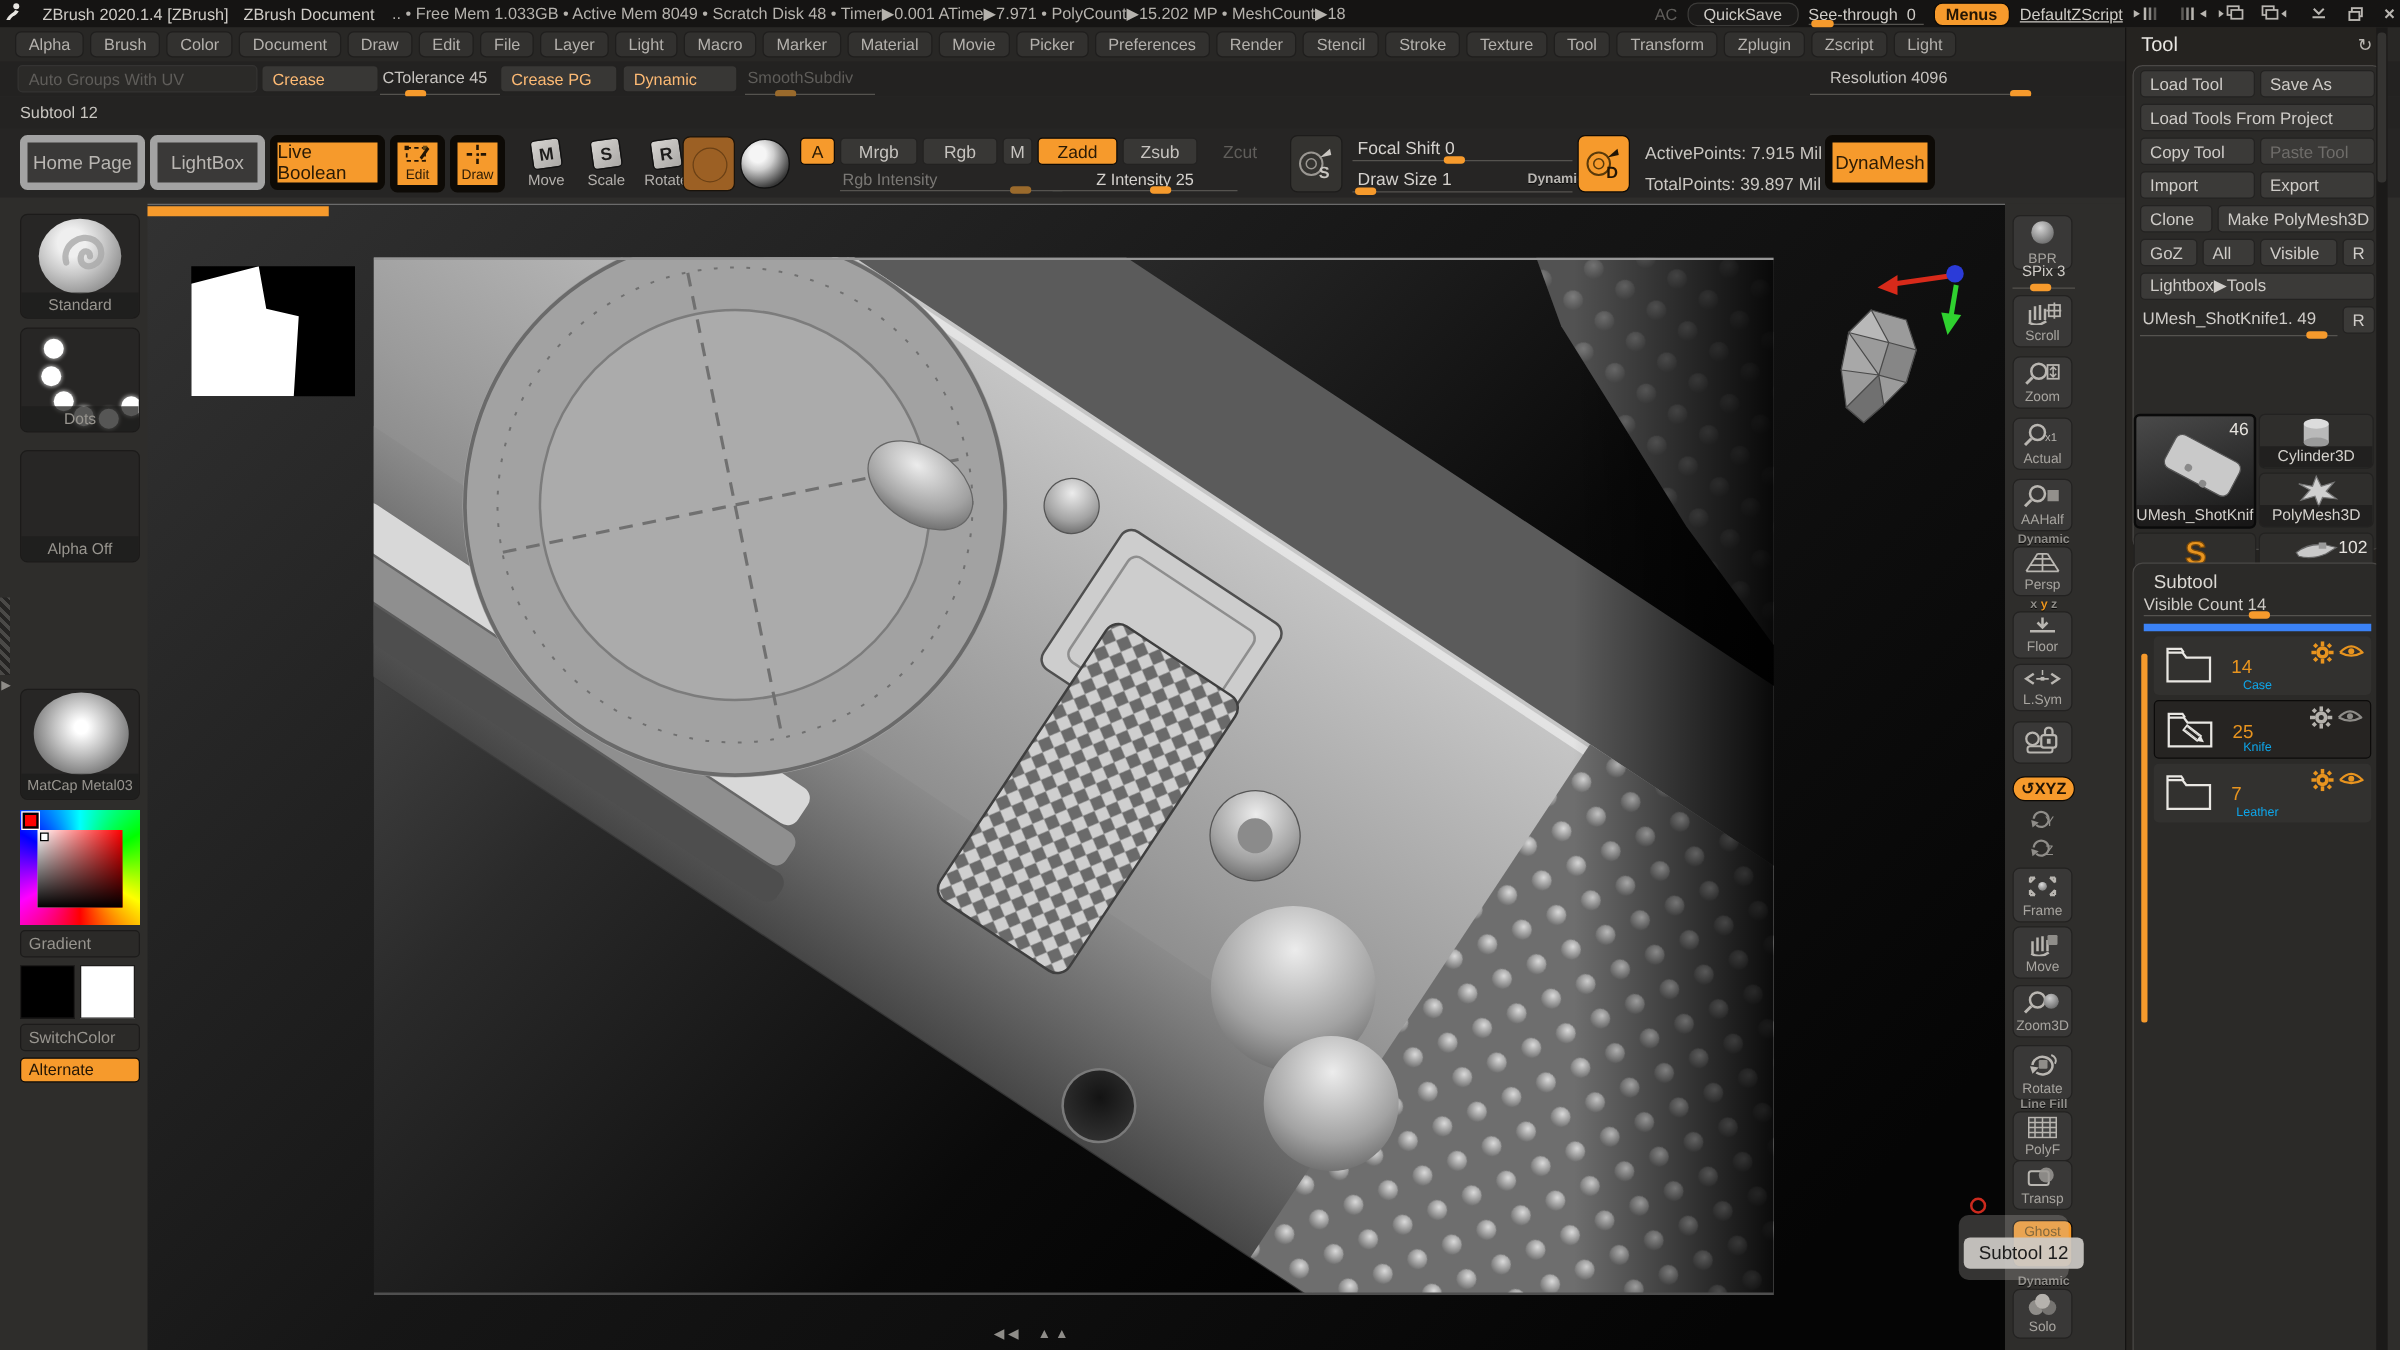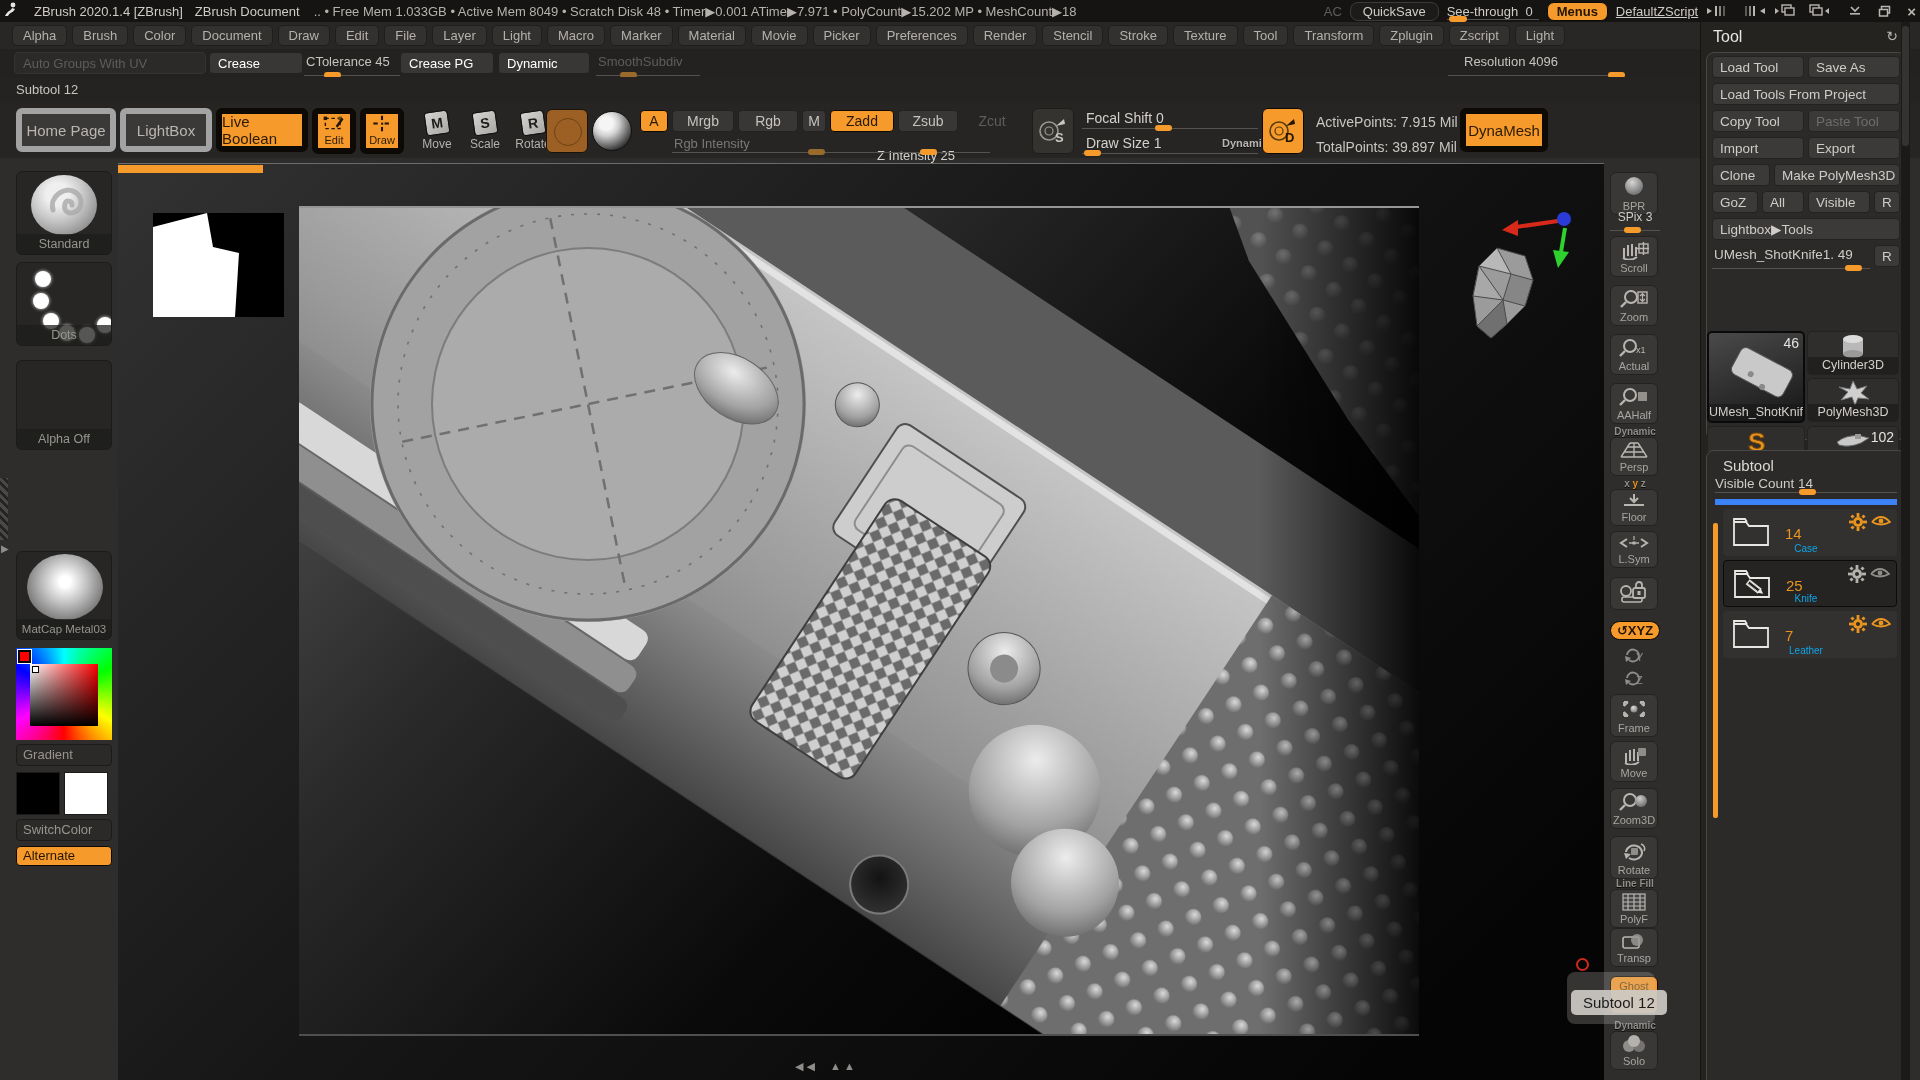--- a/index.html
+++ b/index.html
@@ -26,21 +26,21 @@
   .tb-menus{background:var(--orange);color:#231504;border-radius:7px;padding:1px 9px;font-weight:bold;border:1px solid #0c0a07;}
   .winico{display:flex;align-items:center;gap:2px;color:#b9b6b1;}
 
   
   #menubar{left:0;top:22px;width:1920px;height:27px;background:#282725;display:flex;align-items:center;padding-left:12px;gap:5px;}
   .menu-item{background:#32312f;border:1px solid #1f1e1d;border-radius:5px;color:#b4b1ad;font-size:13px;padding:2px 10px;}
 
   
   #optionsbar{left:0;top:49px;width:1920px;height:28px;background:#232221;}
   .opt-inset{position:absolute;top:3px;height:22px;background:#2b2a28;border:1px solid #343332;border-radius:4px;font-size:13px;display:flex;align-items:center;padding:0 8px;color:#5f5d5a;}
-  .opt-btn{position:absolute;top:3px;height:22px;background:#383735;border:1px solid #232221;border-radius:4px;font-size:13px;display:flex;align-items:center;padding:0 8px;color:#ffffff;}
+  .opt-btn{position:absolute;top:3px;height:22px;background:#383735;border:1px solid #232221;border-radius:4px;font-size:13px;display:flex;align-items:center;padding:0 8px;color:#fdba74;}
   .opt-slider{position:absolute;font-size:13px;color:#c6c3bf;}
   .trk{position:absolute;height:1px;background:#55534f;}
   .hdl{position:absolute;width:17px;height:6px;border-radius:3px;background:var(--orange);}
   .hdl.brown{background:#9a6a2c;}
   #sublabel-row{left:0;top:77px;width:1920px;height:26px;background:#242322;}
   #sublabel{position:absolute;left:16px;top:5px;font-size:13px;color:#c9c6c1;}
 
   
   #toolbar{left:0;top:103px;width:1920px;height:55px;background:#262524;}
   .tbtn{position:absolute;height:44px;top:5px;background:#3a3938;border:6px solid #a3a3a3;border-radius:6px;font-size:15px;color:#b9b6b2;display:flex;align-items:center;justify-content:center;}
@@ -278,21 +278,21 @@
     <div class="small-btn orange" style="left:640px;width:28px;">A</div>
     <div class="small-btn" style="left:672px;width:62px;">Mrgb</div>
     <div class="small-btn" style="left:738px;width:60px;">Rgb</div>
     <div class="small-btn" style="left:802px;width:24px;">M</div>
     <div class="small-btn orange" style="left:830px;width:64px;">Zadd</div>
     <div class="small-btn" style="left:898px;width:60px;">Zsub</div>
     <div class="small-btn dim" style="left:964px;width:56px;background:none;border-color:transparent;">Zcut</div>
     <span class="tb-lab dim" style="left:674px;top:33px;">Rgb Intensity</span>
     <span class="trk" style="left:672px;top:49px;width:178px;"></span>
       <span class="hdl brown" style="left:808px;top:46px;"></span>
-    <span class="tb-lab" style="left:877px;top:33px;margin-top:12px;">Z Intensity 25</span>
+    <span class="tb-lab" style="left:877px;top:33px;">Z Intensity 25</span>
     <span class="trk" style="left:842px;top:49px;width:148px;"></span>
       <span class="hdl" style="left:920px;top:46px;"></span>
     <div class="sd-ico" style="left:1032px;top:5px;">
       <svg width="30" height="30" viewBox="0 0 30 30">
           <circle cx="11" cy="15" r="9" fill="none" stroke="#9a9792" stroke-width="1.6"></circle>
           <circle cx="11" cy="15" r="4" fill="none" stroke="#9a9792" stroke-width="1.2"></circle>
           <path d="M18 10 L26 3 L27 8 Z" fill="#c9c6c1"></path>
           <text x="17" y="26" font-size="13" font-weight="bold" fill="#c9c6c1">S</text>
         </svg>
     </div>

